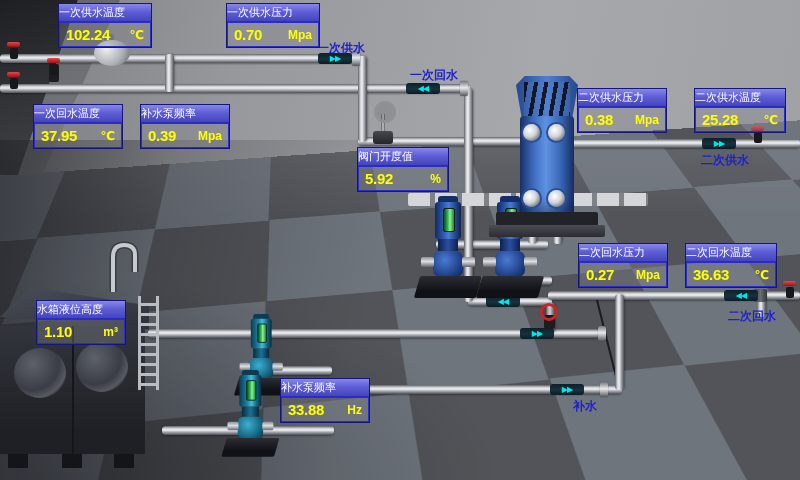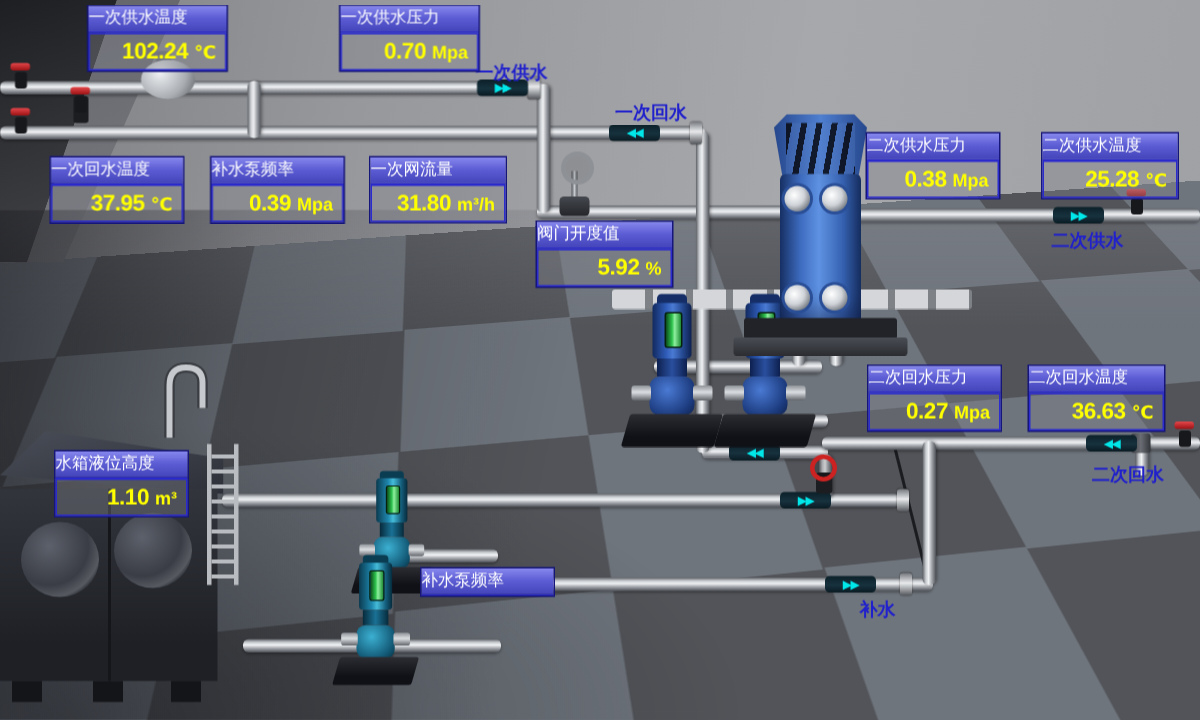--- a/index.html
+++ b/index.html
@@ -109,21 +109,21 @@
     border-left:3px solid #b9bcc0;border-right:3px solid #b9bcc0;
     background:repeating-linear-gradient(180deg,transparent 0 7px,#b9bcc0 7px 10px);}
   .gooseneck{position:absolute;z-index:16;}
   .cable{position:absolute;width:100px;height:2px;background:#1a1c20;z-index:9;
     transform:rotate(76deg);transform-origin:0 0;}
   
   .gauge{position:absolute;z-index:30;border:1px solid #15157a;}
   .g-label{height:17px;line-height:17px;font-size:11px;color:#fff;text-align:left;
     background:linear-gradient(180deg,#8787ee 0%,#5c5cd4 48%,#4545bb 100%);
     border-bottom:1px solid #2a2ac8;white-space:nowrap;overflow:hidden;}
-  .g-value{display:flex;align-items:center;justify-content:flex-end;height:23px;padding:0 6px;
+  .g-value{display:flex;align-items:center;justify-content:space-between;height:23px;padding:0 6px;
     background:rgba(130,132,140,.38);border:1px solid #2b2bd0;}
   .g-value .val{color:#ffff00;font-size:15px;font-weight:bold;letter-spacing:-.3px;}
   .g-value .unit{color:#ffff00;font-size:12px;font-weight:bold;margin-left:4px;white-space:nowrap;}
   .pipelabel{position:absolute;z-index:25;color:#2020cc;font-size:12px;font-weight:bold;white-space:nowrap;}
 </style>
 </head>
 <body>
 
 <div id="scene">
 
@@ -296,27 +296,20 @@
         <span class="unit">℃</span>
       </div>
   </div>
   <div class="gauge" style="left:140px;top:104px;width:88px">
     <div class="g-label">补水泵频率</div>
     <div class="g-value">
         <span class="val">0.39</span>
         <span class="unit">Mpa</span>
       </div>
   </div>
-  <div class="gauge" style="left:246px;top:104px;width:90px">
-    <div class="g-label">一次网流量</div>
-    <div class="g-value">
-        <span class="val">31.80</span>
-        <span class="unit">m³/h</span>
-      </div>
-  </div>
   <div class="gauge" style="left:357px;top:147px;width:90px">
     <div class="g-label">阀门开度值</div>
     <div class="g-value">
         <span class="val">5.92</span>
         <span class="unit">%</span>
       </div>
   </div>
   <div class="gauge" style="left:577px;top:88px;width:88px">
     <div class="g-label">二次供水压力</div>
     <div class="g-value">
@@ -347,15 +340,19 @@
   </div>
   <div class="gauge" style="left:36px;top:300px;width:88px">
     <div class="g-label">水箱液位高度</div>
     <div class="g-value">
         <span class="val">1.10</span>
         <span class="unit">m³</span>
       </div>
   </div>
   <div class="gauge" style="left:280px;top:378px;width:88px">
     <div class="g-label">补水泵频率</div>
+    <div class="g-value">
+        <span class="val">33.88</span>
+        <span class="unit">Hz</span>
+      </div>
   </div>
 
 </div>
 
 </body></html>

